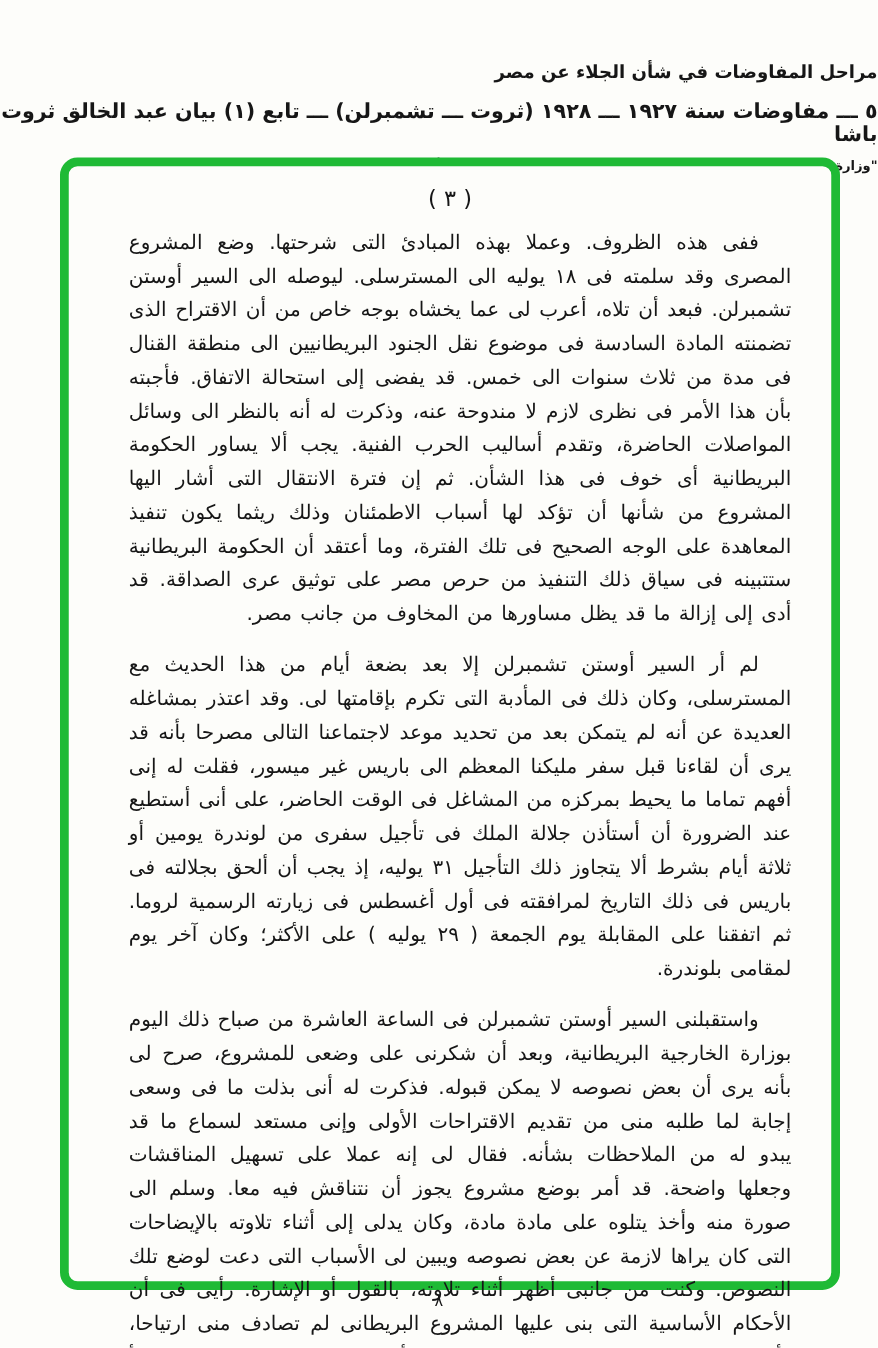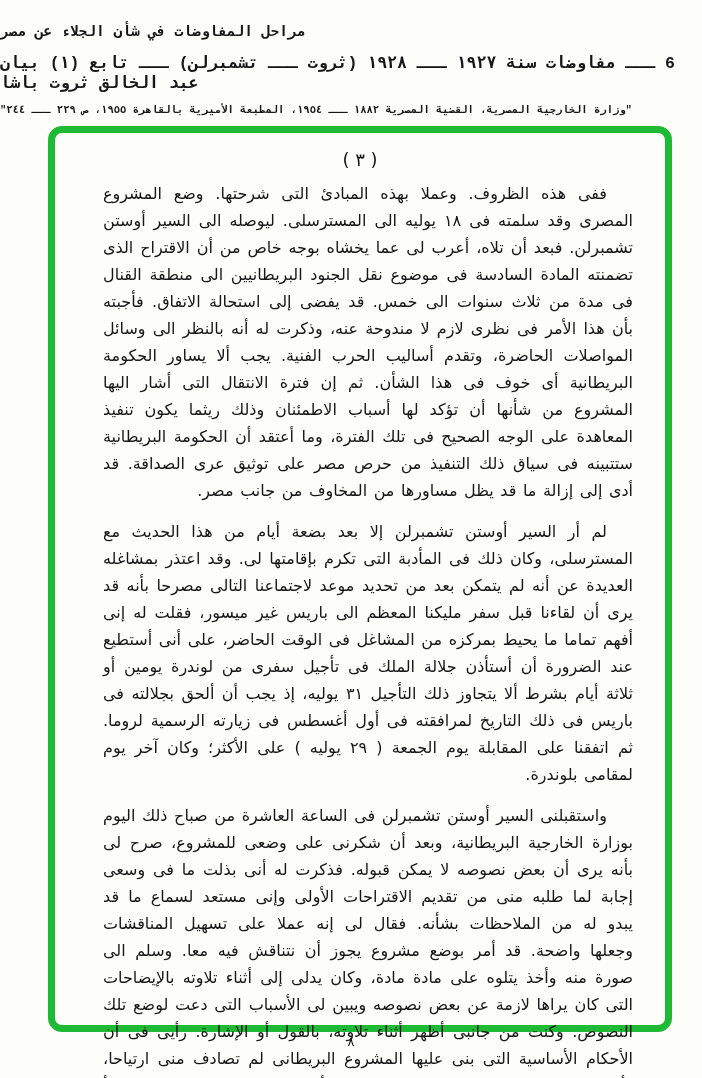--- a/index.html
+++ b/index.html
@@ -10,24 +10,23 @@
   }
   .page{
     position:relative;
     width:702px;height:1078px;
     background:#fdfdfa;
     color:#161616;
     overflow:hidden;
   }
   .header{
     position:absolute;
-    top:23px;left:0;right:0;
-    text-align:left;
+    top:50px;left:0;right:0;
+    text-align:right;
     direction:rtl;
-    font-family:Liberation Mono, monospace;
   }
   .h-title{
     font-size:14.5px;
     font-weight:bold;
     margin:0 0 13px 0;
   }
   .h-subtitle{
     font-size:16.5px;
     font-weight:bold;
     margin:0 0 10px 0;
@@ -73,21 +72,21 @@
     direction:rtl;
   }
 </style>
 </head>
 <body>
 
 <div class="page" style="background: rgb(253, 253, 250); color: rgb(22, 22, 22);">
 
   <div class="header">
     <p class="h-title">مراحل المفاوضات في شأن الجلاء عن مصر</p>
-    <p class="h-subtitle">6 ـــ مفاوضات سنة ١٩٢٧ ـــ ١٩٢٨ (ثروت ـــ تشمبرلن) ـــ تابع (١) بيان عبد الخالق ثروت باشا</p>
+    <p class="h-subtitle">٥ ـــ مفاوضات سنة ١٩٢٧ ـــ ١٩٢٨ (ثروت ـــ تشمبرلن) ـــ تابع (١) بيان عبد الخالق ثروت باشا</p>
     <p class="h-source">"وزارة الخارجية المصرية، القضية المصرية ١٨٨٢ ـــ ١٩٥٤، المطبعة الأميرية بالقاهرة ١٩٥٥، ص ٢٢٩ ـــ ٢٤٤"</p>
   </div>
 
   <div class="frame" style="border-color: rgb(31, 186, 53);">
     <div class="marker">( ٣ )</div>
     <p class="para">ففى هذه الظروف. وعملا بهذه المبادئ التى شرحتها. وضع المشروع المصرى وقد سلمته فى ١٨ يوليه الى المسترسلى. ليوصله الى السير أوستن تشمبرلن. فبعد أن تلاه، أعرب لى عما يخشاه بوجه خاص من أن الاقتراح الذى تضمنته المادة السادسة فى موضوع نقل الجنود البريطانيين الى منطقة القنال فى مدة من ثلاث سنوات الى خمس. قد يفضى إلى استحالة الاتفاق. فأجبته بأن هذا الأمر فى نظرى لازم لا مندوحة عنه، وذكرت له أنه بالنظر الى وسائل المواصلات الحاضرة، وتقدم أساليب الحرب الفنية. يجب ألا يساور الحكومة البريطانية أى خوف فى هذا الشأن. ثم إن فترة الانتقال التى أشار اليها المشروع من شأنها أن تؤكد لها أسباب الاطمئنان وذلك ريثما يكون تنفيذ المعاهدة على الوجه الصحيح فى تلك الفترة، وما أعتقد أن الحكومة البريطانية ستتبينه فى سياق ذلك التنفيذ من حرص مصر على توثيق عرى الصداقة. قد أدى إلى إزالة ما قد يظل مساورها من المخاوف من جانب مصر.</p>
     <p class="para">لم أر السير أوستن تشمبرلن إلا بعد بضعة أيام من هذا الحديث مع المسترسلى، وكان ذلك فى المأدبة التى تكرم بإقامتها لى. وقد اعتذر بمشاغله العديدة عن أنه لم يتمكن بعد من تحديد موعد لاجتماعنا التالى مصرحا بأنه قد يرى أن لقاءنا قبل سفر مليكنا المعظم الى باريس غير ميسور، فقلت له إنى أفهم تماما ما يحيط بمركزه من المشاغل فى الوقت الحاضر، على أنى أستطيع عند الضرورة أن أستأذن جلالة الملك فى تأجيل سفرى من لوندرة يومين أو ثلاثة أيام بشرط ألا يتجاوز ذلك التأجيل ٣١ يوليه، إذ يجب أن ألحق بجلالته فى باريس فى ذلك التاريخ لمرافقته فى أول أغسطس فى زيارته الرسمية لروما. ثم اتفقنا على المقابلة يوم الجمعة ( ٢٩ يوليه ) على الأكثر؛ وكان آخر يوم لمقامى بلوندرة.</p>
     <p class="para">واستقبلنى السير أوستن تشمبرلن فى الساعة العاشرة من صباح ذلك اليوم بوزارة الخارجية البريطانية، وبعد أن شكرنى على وضعى للمشروع، صرح لى بأنه يرى أن بعض نصوصه لا يمكن قبوله. فذكرت له أنى بذلت ما فى وسعى إجابة لما طلبه منى من تقديم الاقتراحات الأولى وإنى مستعد لسماع ما قد يبدو له من الملاحظات بشأنه. فقال لى إنه عملا على تسهيل المناقشات وجعلها واضحة. قد أمر بوضع مشروع يجوز أن نتناقش فيه معا. وسلم الى صورة منه وأخذ يتلوه على مادة مادة، وكان يدلى إلى أثناء تلاوته بالإيضاحات التى كان يراها لازمة عن بعض نصوصه ويبين لى الأسباب التى دعت لوضع تلك النصوص. وكنت من جانبى أظهر أثناء تلاوته، بالقول أو الإشارة. رأيى فى أن الأحكام الأساسية التى بنى عليها المشروع البريطانى لم تصادف منى ارتياحا، وأنها تستدعى على كل حال مناقشة جدية وأنها تبدو لى غير متفقة مع مبدأ استقلالنا، وذكرت أنه لتوثيق عرى الصداقة بين انجلترا ومصر، وإقامتها على قواعد ثابتة، كما هى رغبتنا جميعا، يجب أن يكون أساس المشروع الثقة المتبادلة ويجب لذلك أن يقتصر على مجرد الضمانات التى لا غنى عنها، وألا يتعداها إلى غيرها.</p>
   </div>
 

